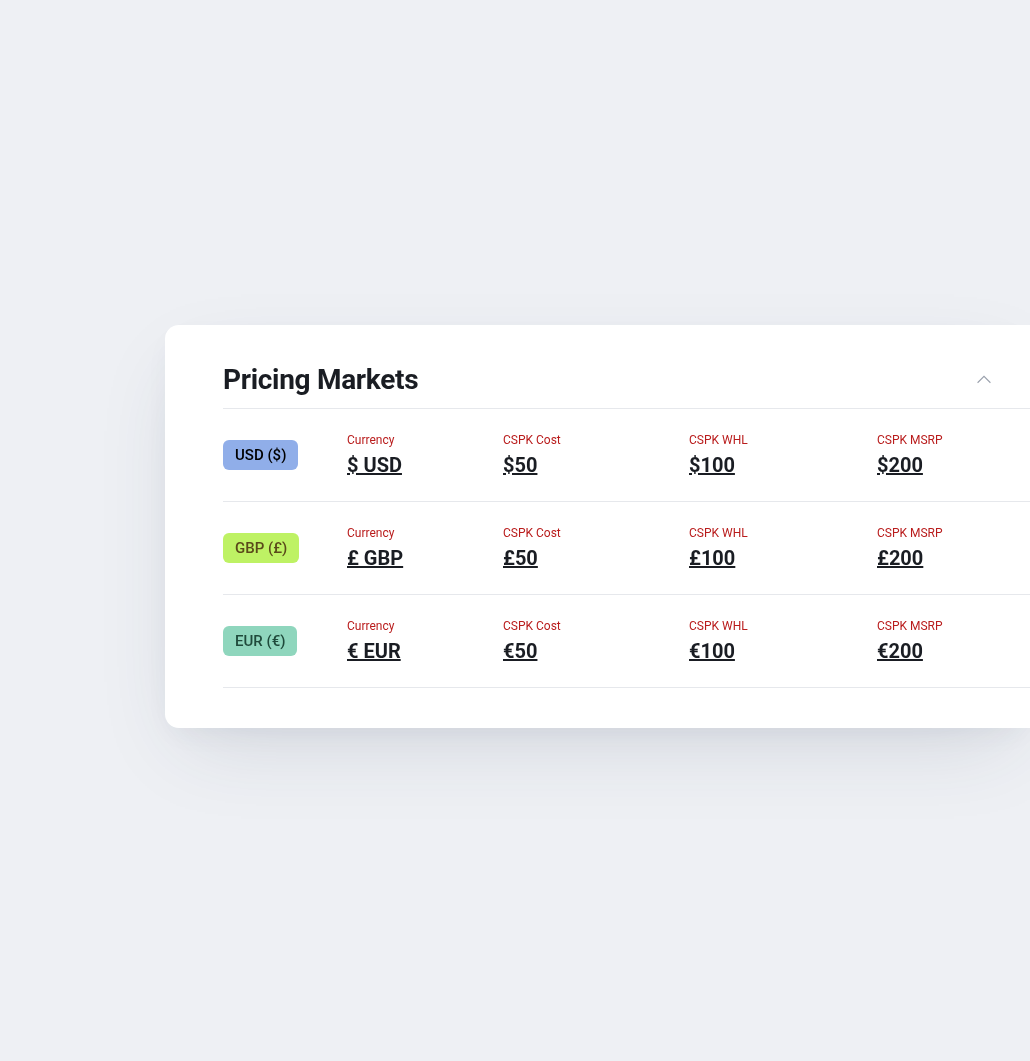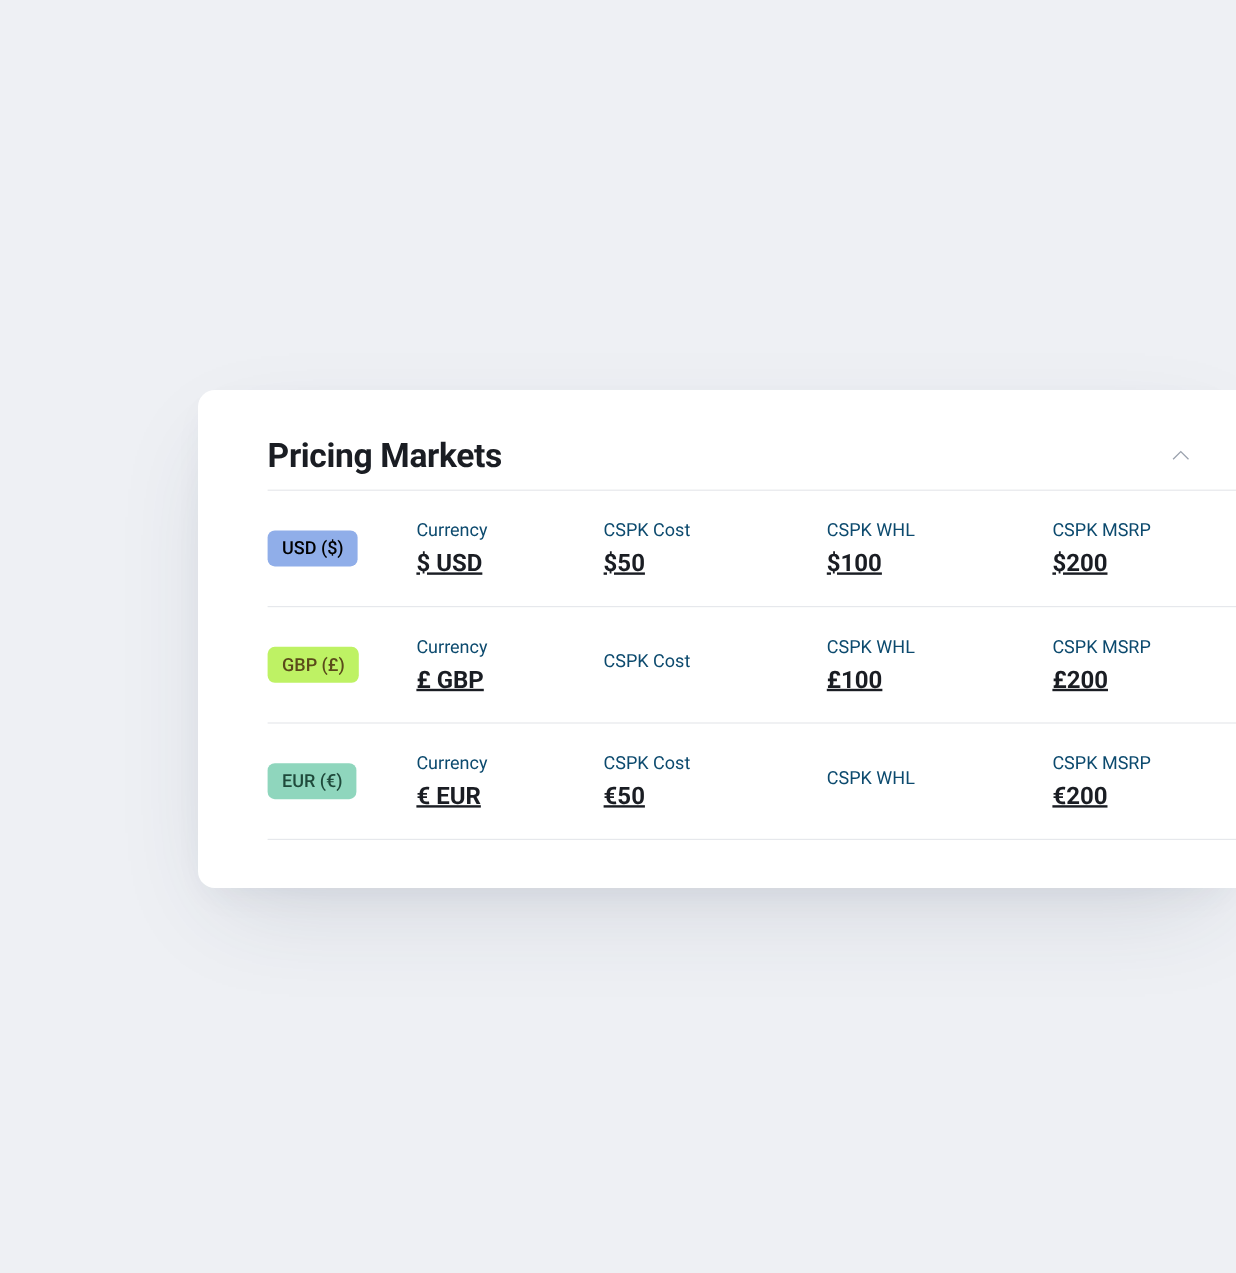--- a/index.html
+++ b/index.html
@@ -88,22 +88,22 @@
     .col.cost {
       flex: 0 0 186px;
     }
     .col.whl {
       flex: 0 0 188px;
     }
     .col.msrp {
       flex: 0 0 156px;
     }
     .label {
-      font-size: 15px;
-      color: #0c4a6e;
+      font-size: 12px;
+      color: #b91c1c;
       margin-bottom: 6px;
       font-weight: 400;
     }
     .value {
       font-size: 20px;
       font-weight: 700;
       color: #1a1d23;
       text-decoration: underline;
     }
   </style>
@@ -145,20 +145,21 @@
   <div class="row">
     <div class="badge-col">
       <span class="badge badge-gbp">GBP (£)</span>
     </div>
     <div class="col first">
       <div class="label">Currency</div>
       <div class="value">£ GBP</div>
     </div>
     <div class="col cost">
       <div class="label">CSPK Cost</div>
+      <div class="value">£50</div>
     </div>
     <div class="col whl">
       <div class="label">CSPK WHL</div>
       <div class="value">£100</div>
     </div>
     <div class="col msrp">
       <div class="label">CSPK MSRP</div>
       <div class="value">£200</div>
     </div>
   </div>
@@ -170,19 +171,20 @@
     <div class="col first">
       <div class="label">Currency</div>
       <div class="value">€ EUR</div>
     </div>
     <div class="col cost">
       <div class="label">CSPK Cost</div>
       <div class="value">€50</div>
     </div>
     <div class="col whl">
       <div class="label">CSPK WHL</div>
+      <div class="value">€100</div>
     </div>
     <div class="col msrp">
       <div class="label">CSPK MSRP</div>
       <div class="value">€200</div>
     </div>
   </div>
 </div>
 
 </body></html>

